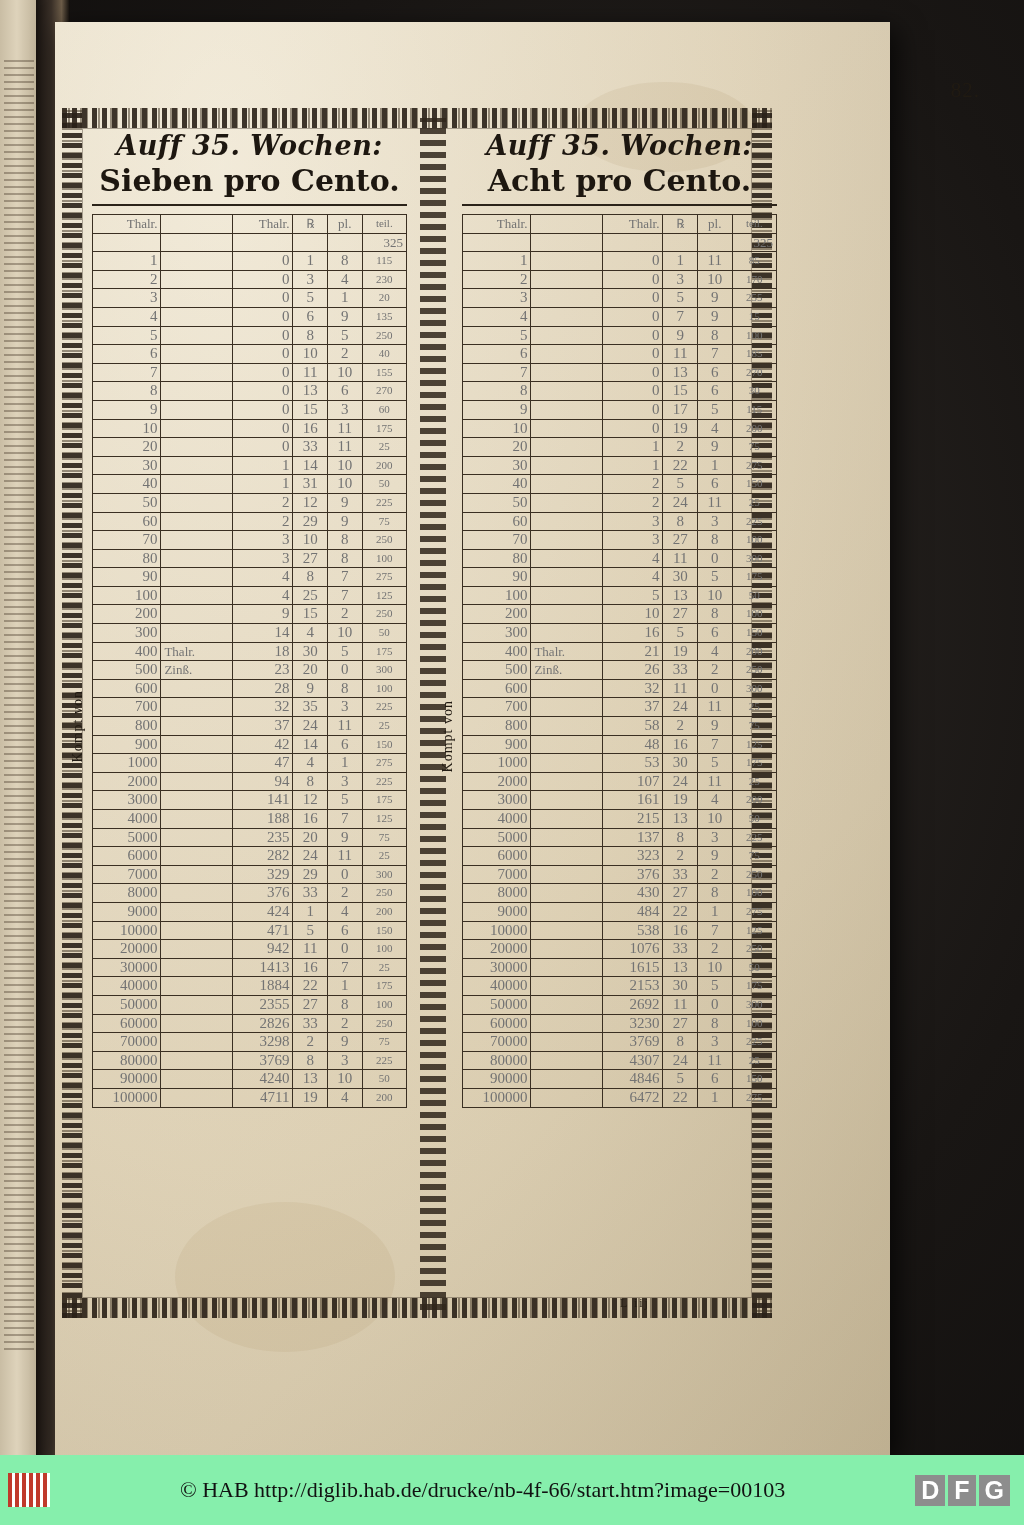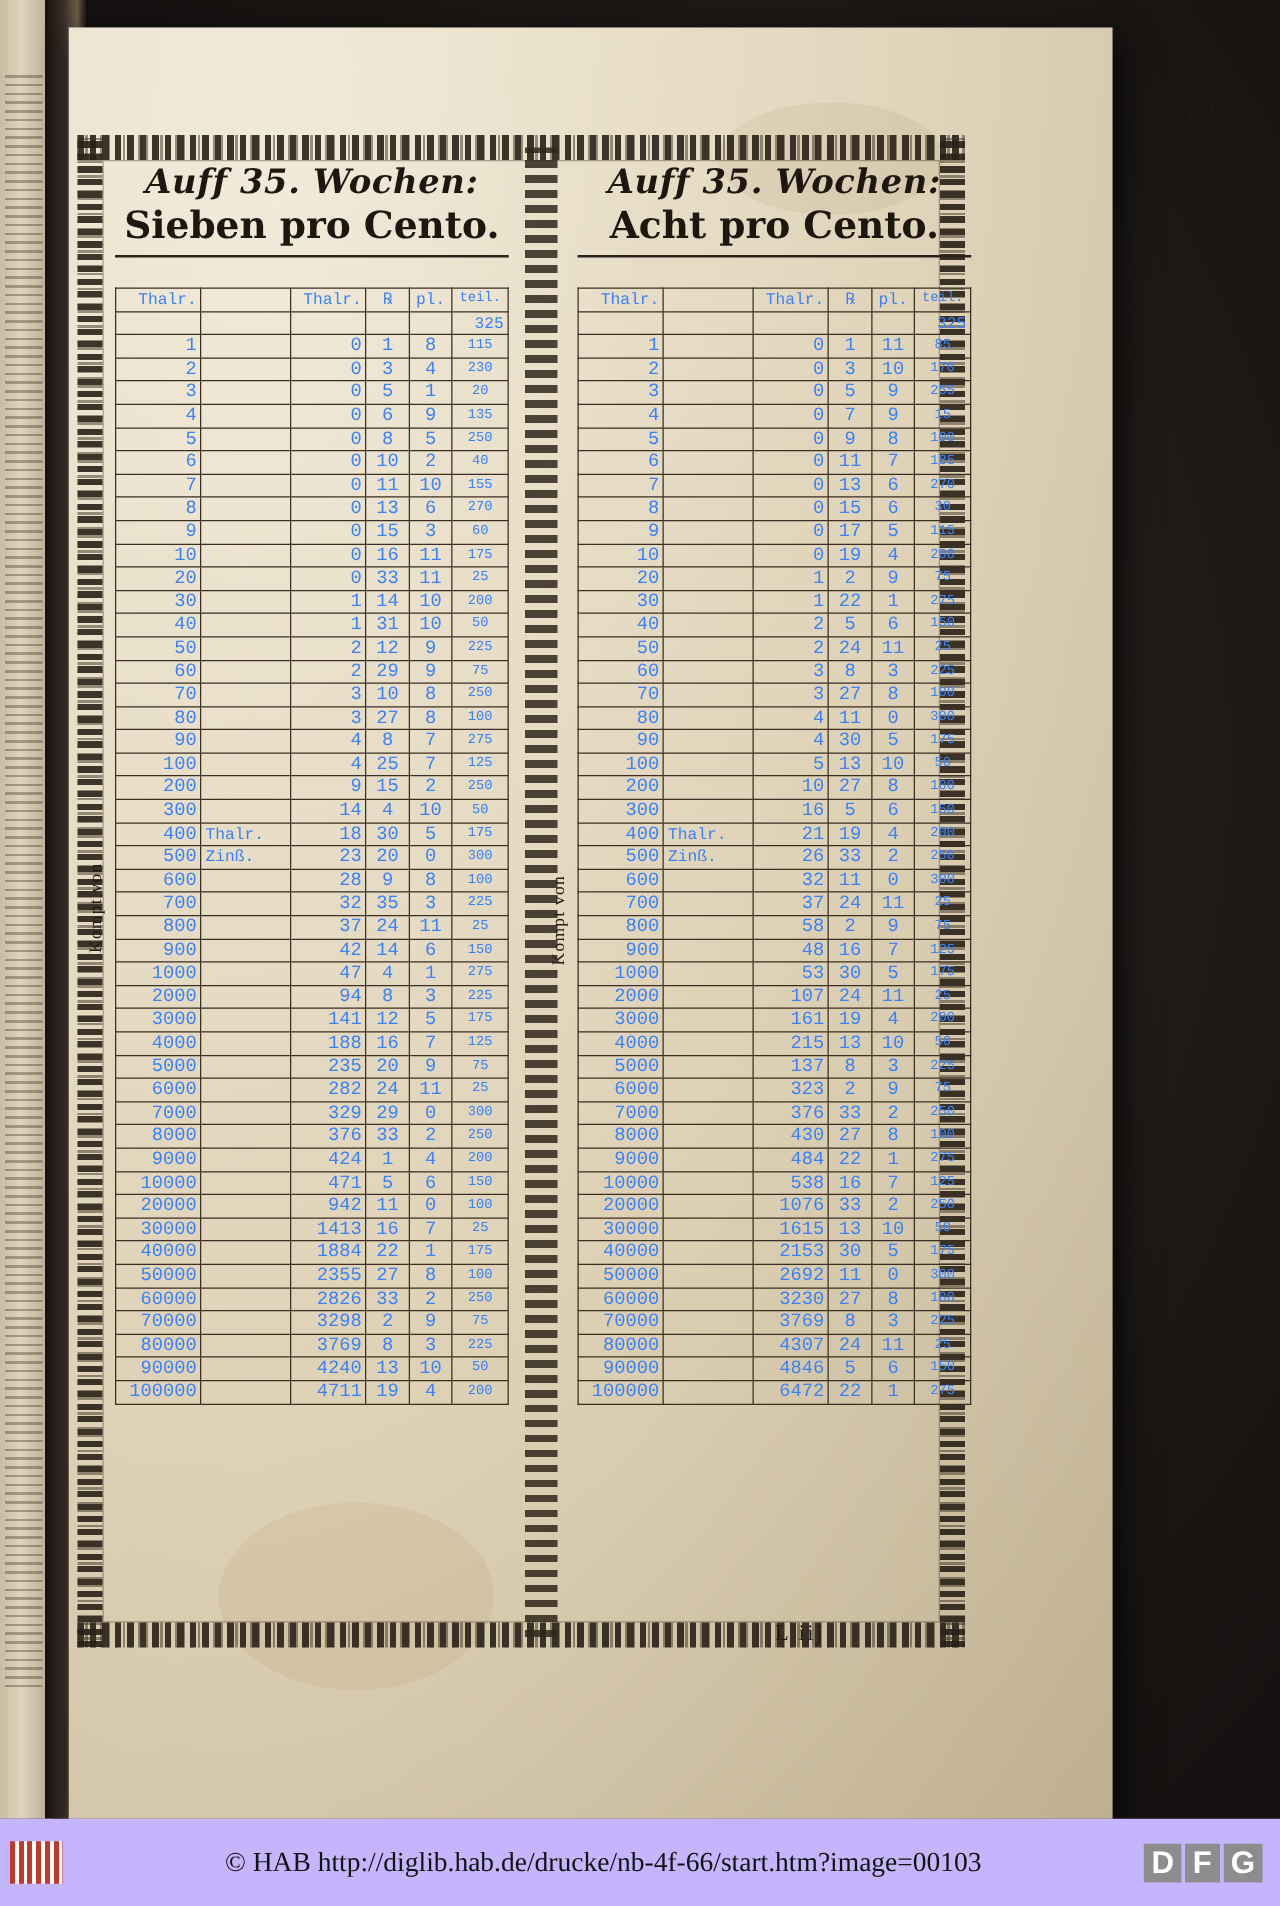--- a/index.html
+++ b/index.html
@@ -51,42 +51,42 @@
   
   .col{position:absolute;top:130px;width:315px;}
   .col.left{left:92px;}
   .col.right{left:462px;}
 
   .head{text-align:center;color:#1d1710;}
   .head .l1{font-size:27px;font-weight:bold;letter-spacing:.5px;font-family:"DejaVu Serif", serif;font-style:italic;}
   .head .l2{font-size:30px;font-weight:bold;margin-top:2px;font-family:"DejaVu Serif", serif;}
   .head .bar{width:100%;height:2px;background:#2b2319;margin-top:6px;}
 
-  table.tbl{border-collapse:collapse;width:100%;margin-top:24px;font-size:15px;color:#3b82f6;
-     font-family:Liberation Mono, monospace;}
+  table.tbl{border-collapse:collapse;width:100%;margin-top:8px;font-size:15px;color:#737373;
+     font-family:Liberation Serif, serif;}
   table.tbl td,table.tbl th{border:1px solid #3a2f22;padding:0 3px;height:17.6px;line-height:17.6px;}
   .c-thal{width:62px;text-align:right;}
   .c-mid{width:66px;text-align:left;font-size:13px;}
   .c-t2{width:54px;text-align:right;}
   .c-g{width:28px;text-align:center;}
   .c-p{width:28px;text-align:center;}
   .c-h{width:38px;text-align:center;font-size:11px;}
   th{font-size:13px;font-weight:normal;text-align:center;}
   .topnum{text-align:right;font-size:13px;}
 
   
   .vlabel{position:absolute;writing-mode:vertical-rl;transform:rotate(180deg);
      font-size:14px;color:#221b13;letter-spacing:1px;}
   .vlabel.l{left:70px;top:690px;}
   .vlabel.r{left:440px;top:700px;}
 
-  .catch{position:absolute;left:620px;top:1296px;font-size:18px;color:#241d14;letter-spacing:2px;text-align:right;}
+  .catch{position:absolute;left:620px;top:1296px;font-size:12px;color:#241d14;letter-spacing:2px;text-align:right;}
 
   
-  .footer{position:absolute;left:0;bottom:0;width:1024px;height:70px;background:#c4b5fd;
+  .footer{position:absolute;left:0;bottom:0;width:1024px;height:70px;background:#86efac;
      display:flex;align-items:center;}
   .foot-mark{width:42px;height:34px;margin-left:8px;
      background:repeating-linear-gradient(90deg,#c0392b 0px,#c0392b 4px,#ffffff 4px,#ffffff 7px);}
   .foot-text{flex:1;text-align:center;font-size:22px;color:#111;font-family:"Liberation Serif", serif;}
   .dfg{margin-right:14px;display:flex;align-items:center;gap:3px;}
   .dfg span{display:inline-block;background:#8d8d8d;color:#fff;font-family:"Liberation Sans",sans-serif;
      font-weight:bold;font-size:25px;padding:1px 6px;}
   .stain{position:absolute;border-radius:50%;pointer-events:none;}
 </style>
 </head>

